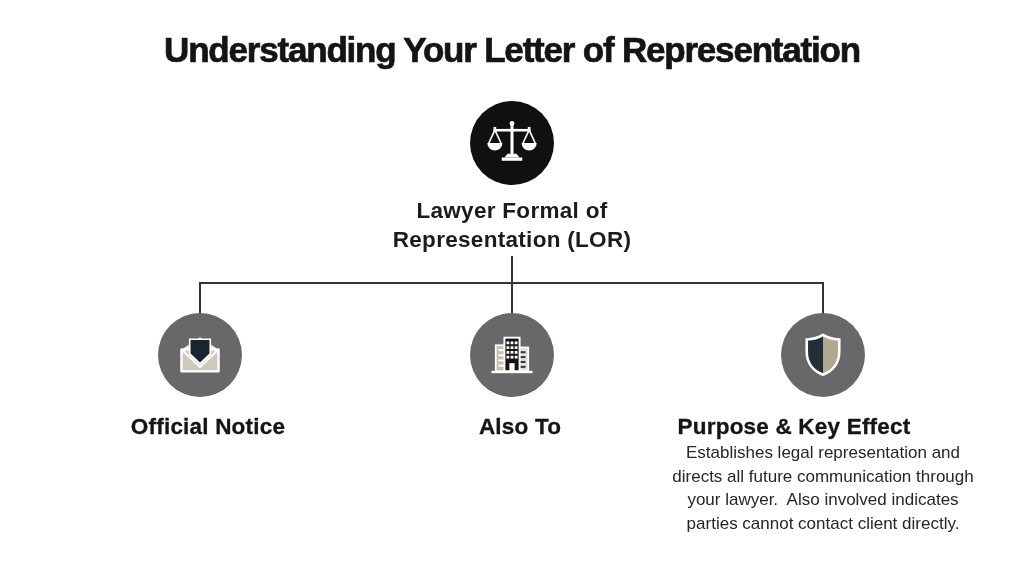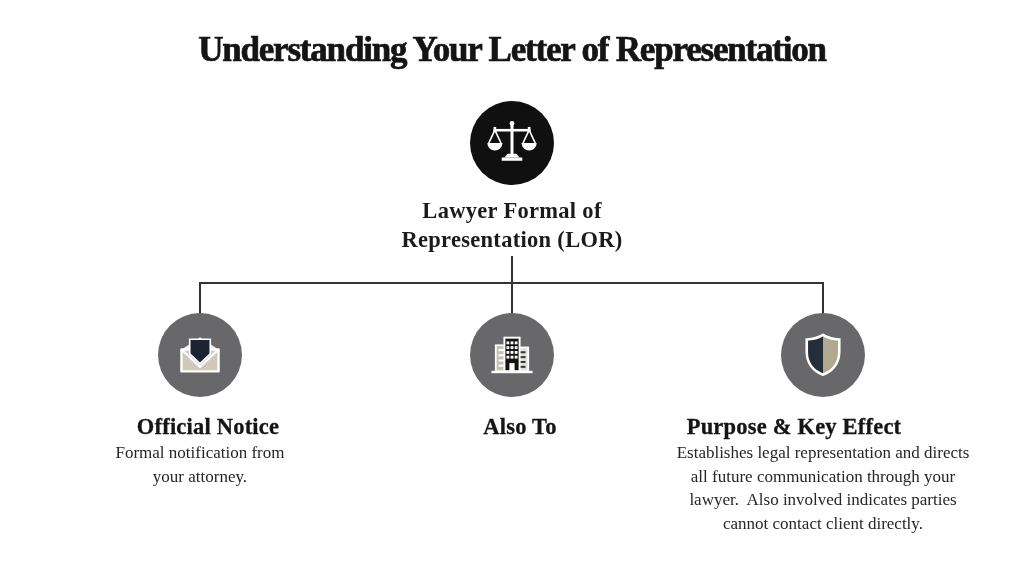--- a/index.html
+++ b/index.html
@@ -1,18 +1,18 @@
 <!DOCTYPE html>
 <html><head>
 <meta charset="utf-8">
 <style>
   html,body{margin:0;padding:0;background:#ffffff;}
   .canvas{
     position:relative;width:996px;height:572px;background:#ffffff;
-    font-family:Liberation Serif, serif;overflow:hidden;padding-left:16px;
+    font-family:Liberation Sans, sans-serif;overflow:hidden;padding-left:16px;
   }
   .title{
     position:absolute;top:30px;left:0;width:1024px;margin:0;
     text-align:center;font-size:35px;font-weight:bold;letter-spacing:-1.2px;
     color:#141414;-webkit-text-stroke:0.7px #141414;
   }
   .circle{
     position:absolute;width:84px;height:84px;border-radius:50%;
     display:flex;align-items:center;justify-content:center;
   }
@@ -81,21 +81,20 @@
 
   <div class="circle child c1">
     <svg width="52" height="52" viewBox="0 0 48 48">
       <path d="M7,19 L24,7.5 L41,19 z" fill="#efede8"></path>
       <rect x="7" y="19" width="34" height="20" fill="#cfc9bd" stroke="#ffffff" stroke-width="2"></rect>
       <path d="M7,19 L24,35 L41,19 L41,39 L7,39 z" fill="#cfc9bd" stroke="#ffffff" stroke-width="2" stroke-linejoin="round"></path>
       <path d="M14.5,9.5 h19 v13.5 l-9.5,9 l-9.5,-9 z" fill="#1b2531" stroke="#ffffff" stroke-width="1.5"></path>
     </svg>
   </div>
   <h2 class="heading h1">Official Notice</h2>
-  <p class="body b1">Formal notification from your attorney.</p>
 
   <div class="circle child c2">
     <svg width="52" height="52" viewBox="0 0 48 48">
       <rect x="9" y="15" width="10" height="24" fill="#c6c0b2" stroke="#ffffff" stroke-width="1.6"></rect>
       <rect x="11.5" y="18.5" width="5" height="1.9" fill="#ffffff"></rect>
       <rect x="11.5" y="23.3" width="5" height="1.9" fill="#ffffff"></rect>
       <rect x="11.5" y="28.1" width="5" height="1.9" fill="#ffffff"></rect>
       <rect x="11.5" y="32.9" width="5" height="1.9" fill="#ffffff"></rect>
       <rect x="29" y="17" width="10" height="22" fill="#e3e1dc" stroke="#ffffff" stroke-width="1.6"></rect>
       <rect x="31.5" y="20.5" width="5" height="1.9" fill="#3a3a3a"></rect>

